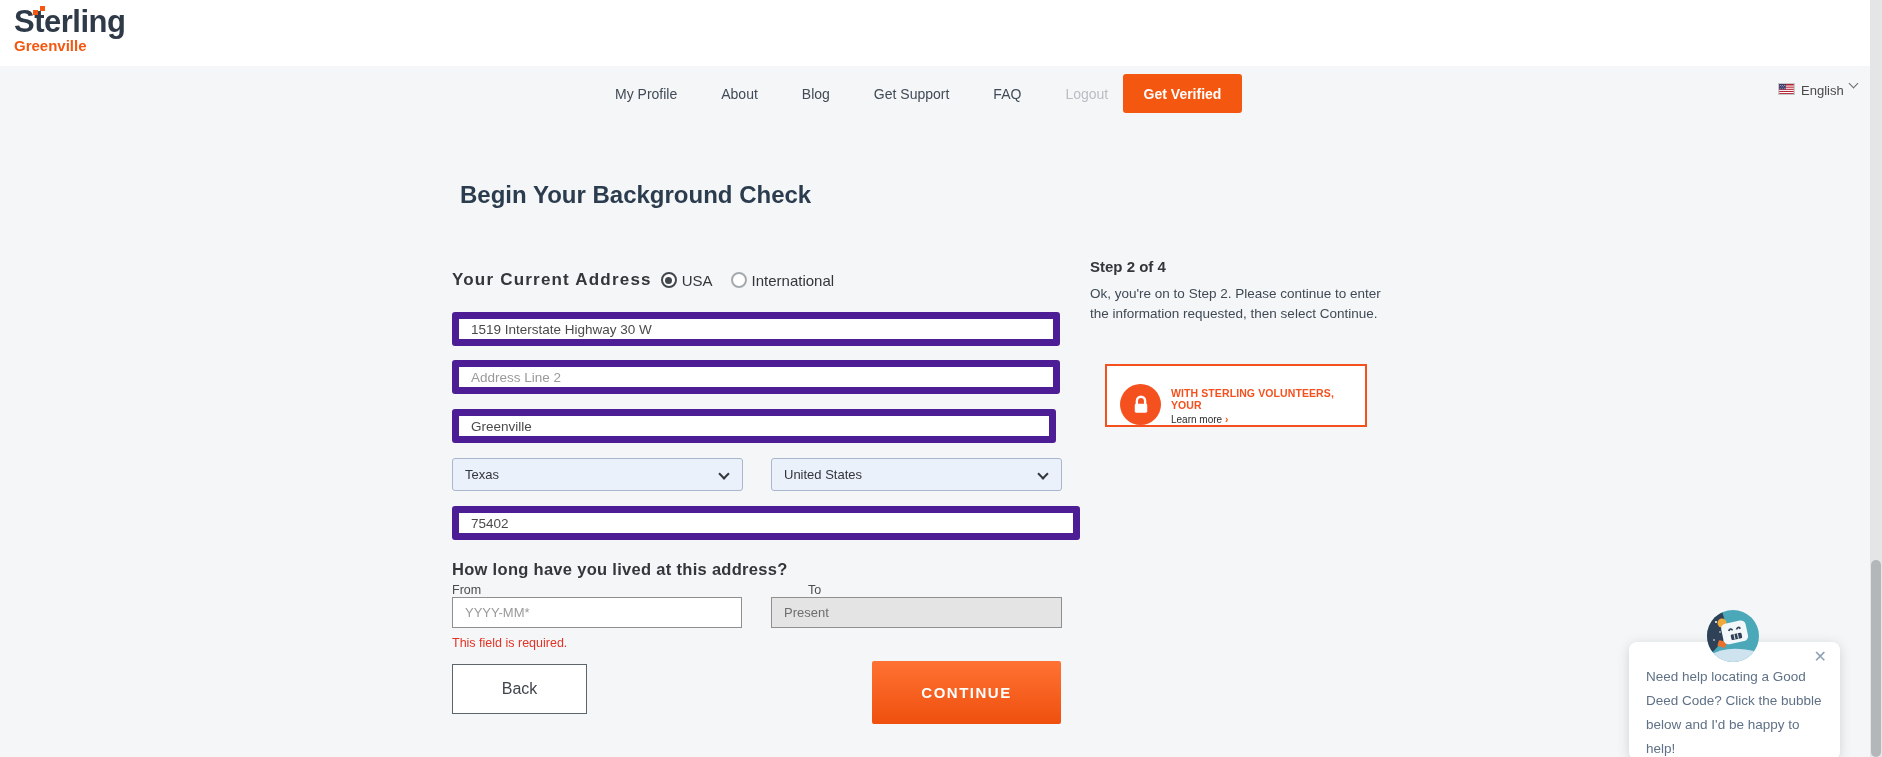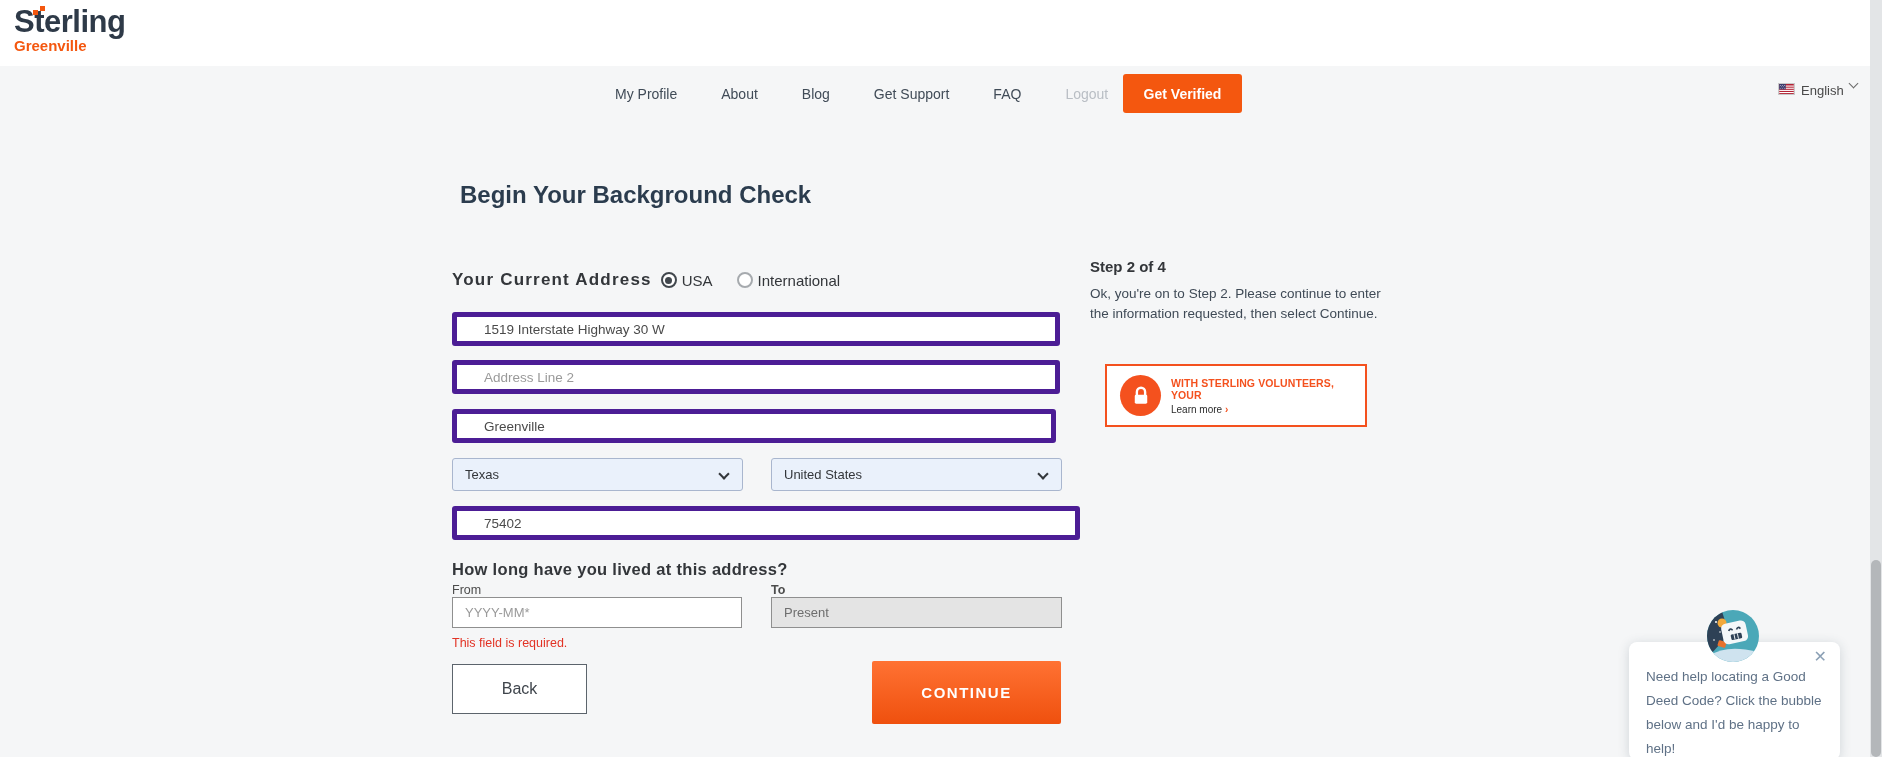--- a/index.html
+++ b/index.html
@@ -30,30 +30,30 @@
     display:flex; align-items:center; justify-content:center;
     font-family:"Liberation Sans", sans-serif;
   }
   .lang { position:absolute; left:1778px; top:83px; display:flex; align-items:flex-start; gap:6px; font-size:13px; color:#4a4a4a; cursor:pointer; }
   .flag { width:17px; height:12px; border:1px solid #c9c9c9; display:block; }
   .chev { width:7px; height:7px; border-right:1.6px solid #6a6a6a; border-bottom:1.6px solid #6a6a6a; transform:rotate(45deg); margin-top:-3px; }
   
   .page-title { position:absolute; left:460px; top:181px; font-size:24px; font-weight:700; color:#2b3c4e; }
   .addr-label-row { position:absolute; left:452px; top:270px; display:flex; align-items:center; gap:9px; }
   .section-label { font-size:17px; font-weight:700; color:#33363a; letter-spacing:1.2px; }
-  .radio-group { display:flex; align-items:center; gap:24px; }
+  .radio-group { display:flex; align-items:center; gap:18px; }
   .radio-opt { display:flex; align-items:center; gap:5px; cursor:pointer; }
   .radio { width:16px; height:16px; border-radius:50%; background:#fff; display:flex; align-items:center; justify-content:center; }
   .radio.sel { border:2px solid #41474d; }
   .radio.unsel { border:2px solid #a6aaae; }
   .radio-dot { width:7px; height:7px; border-radius:50%; background:#41474d; }
   .radio-label { font-size:15px; color:#33363a; }
   .txt-input {
-    position:absolute; height:34px; border:5px solid #4c1d95; border-radius:3px;
-    background:#fff; padding:0 27px; font-size:13.5px; color:#4a4a4a;
+    position:absolute; height:34px; border:7px solid #4c1d95; border-radius:3px;
+    background:#fff; padding:0 12px; font-size:13.5px; color:#4a4a4a;
     font-family:"Liberation Sans", sans-serif; outline:none;
   }
   .txt-input::placeholder { color:#9a9a9a; }
   .sel-box {
     position:absolute; width:291px; height:33px; background:#eaf1fb;
     border:1px solid #a9b6ce; border-radius:3px; cursor:pointer;
     font-size:13px; color:#33363a; line-height:31px; padding-left:12px;
   }
   .sel-chev { position:absolute; right:14px; top:11px; width:8px; height:8px; border-right:2px solid #33363a; border-bottom:2px solid #33363a; transform:rotate(45deg); }
   .duration-heading { position:absolute; left:452px; top:560px; font-size:16.5px; font-weight:700; color:#33363a; letter-spacing:0.3px; }
@@ -76,21 +76,21 @@
     background:linear-gradient(#ff7233,#ef500e); border:none; border-radius:2px;
     color:#fff; font-size:15px; font-weight:700; letter-spacing:1.5px;
     cursor:pointer; font-family:"Liberation Sans", sans-serif;
   }
   
   .step-panel { position:absolute; left:1090px; top:258px; width:312px; }
   .step-title { font-size:15px; font-weight:700; color:#33363a; margin-bottom:9px; }
   .step-desc { font-size:13.5px; color:#3f4a56; line-height:1.45; }
   .secure-box {
     position:absolute; left:1105px; top:364px; width:262px; height:63px;
-    background:#fff; border:2px solid #f4511e; display:flex; align-items:center; padding-left:13px; cursor:pointer;
+    background:#fff; border:2px solid #f4511e; display:flex; align-items:flex-end; padding-left:13px; cursor:pointer;
   }
   .lock-circle { width:41px; height:41px; border-radius:50%; background:#f4511e; display:flex; align-items:center; justify-content:center; flex:0 0 41px; }
   .secure-text { margin-left:10px; }
   .secure-l1 { font-size:10.5px; font-weight:700; color:#f4511e; letter-spacing:0.1px; }
   .secure-l2 { font-size:17px; color:#f4511e; line-height:19px; }
   .secure-l2 b { font-weight:700; }
   .learn-more { font-size:10px; color:#2b2b2b; margin-top:3px; }
   .learn-more .arr { color:#f4511e; font-weight:700; }
   
   .chat-card {
@@ -173,21 +173,21 @@
 </div>
 <div class="sel-box" style="left:771px; top:458px;">
   <span>United States</span>
   <span class="sel-chev"></span>
 </div>
 
 <input class="txt-input" style="left: 452px; top: 506px; width: 628px;" value="75402">
 
 <div class="duration-heading">How long have you lived at this address?</div>
 <span class="sm-label" style="left:452px;">From</span>
-<span class="sm-label" style="left:771px;font-weight:bold;">To</span>
+<span class="sm-label" style="left:808px;">To</span>
 <input class="date-input" style="left: 452px;" placeholder="YYYY-MM*">
 <input class="date-input" style="left: 771px; width: 291px;" disabled="" value="Present">
 <div class="error-text">This field is required.</div>
 
 <button class="btn-back">Back</button>
 <button class="btn-continue">CONTINUE</button>
 
 <div class="step-panel">
   <div class="step-title">Step 2 of 4</div>
   <div class="step-desc">Ok, you're on to Step 2. Please continue to enter the information requested, then select Continue.</div>

